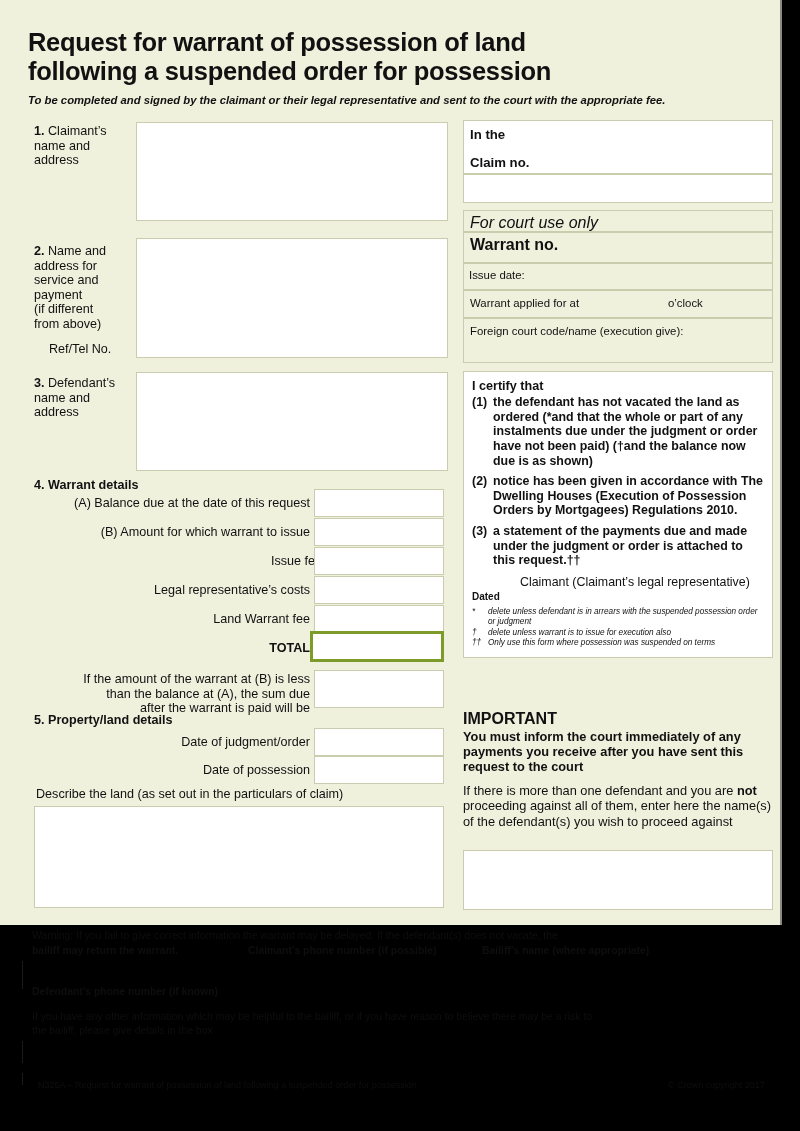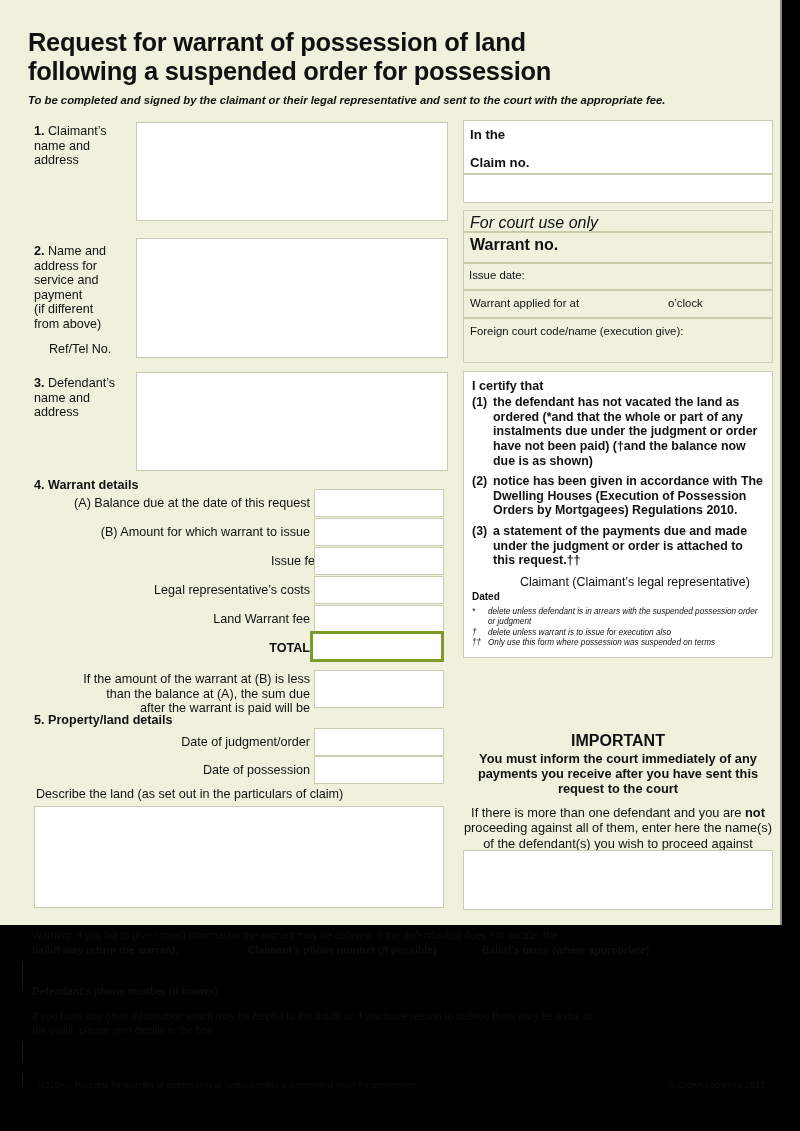--- a/index.html
+++ b/index.html
@@ -53,21 +53,21 @@
   .cert-num{width:21px;flex:none;}
   .cert-txt{flex:1;}
   .signed{font-size:15px;font-weight:bold;margin-top:1px;}
   .claimant-line{font-size:12.4px;margin:7px 0 2px 48px;}
   .dated{font-size:10px;font-weight:bold;}
   .fnotes{margin-top:5px;}
   .fn{display:flex;font-size:8.2px;font-style:italic;line-height:1.26;}
   .fn-m{width:16px;flex:none;}
 
   .important{
-    position:absolute;left:463px;top:732px;width:310px;text-align:center;
+    position:absolute;left:463px;top:710px;width:310px;
   }
   .imp-h{font-size:16px;font-weight:bold;line-height:1.1;}
   .imp-b{font-size:12.8px;font-weight:bold;line-height:1.19;margin-top:1px;}
   .imp-p{font-size:12.8px;line-height:1.19;margin-top:9px;}
 
   
   .dk{position:absolute;color:#0e0e0e;font-size:10.4px;line-height:1.3;}
   .dk.b{font-weight:bold;}
   .dk.sm{font-size:9px;}
   .dkrule{position:absolute;background:#1a1a18;}

